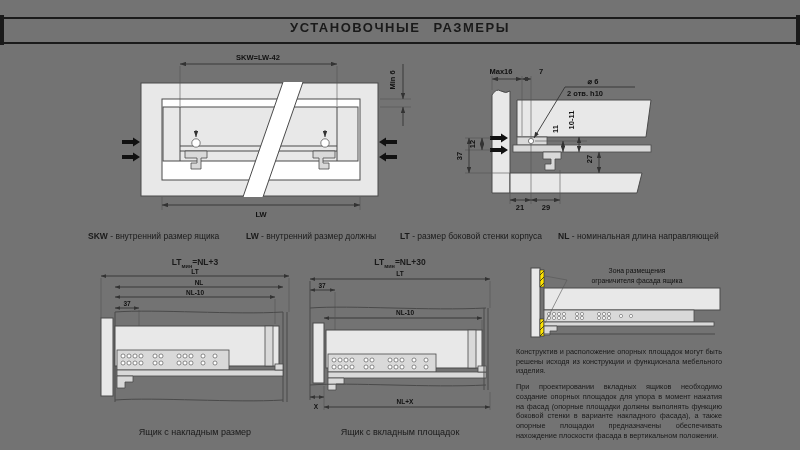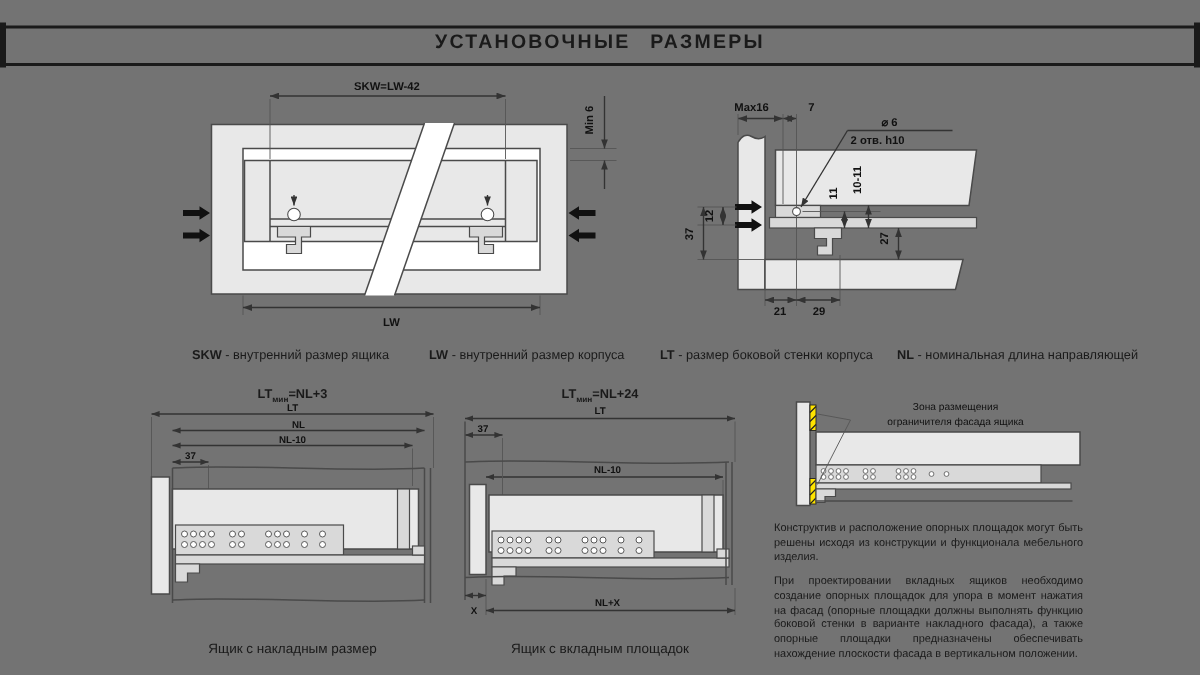--- a/index.html
+++ b/index.html
@@ -2,21 +2,21 @@
 <html><head>
 <meta charset="utf-8">
 <style>
   html,body{margin:0;padding:0;background:#fff;}
   #page{position:relative;width:800px;height:450px;background:#737373;overflow:hidden;
         font-family:"Liberation Sans", sans-serif;color:#1a1a1a;}
   .hrule{position:absolute;left:0;width:800px;height:2px;background:#1a1a1a;}
   .edge-mark{position:absolute;top:15px;width:4px;height:30px;background:#1a1a1a;}
   #page-title{position:absolute;left:0;top:20px;width:800px;text-align:center;
         font-size:13px;font-weight:bold;letter-spacing:1.5px;word-spacing:8px;}
-  .legend-item{position:absolute;top:231px;font-size:8.5px;white-space:nowrap;margin-left:40px;}
+  .legend-item{position:absolute;top:231px;font-size:8.5px;white-space:nowrap;}
   .legend-item b{font-weight:bold;}
   .draw-title{position:absolute;width:200px;text-align:center;font-size:8.5px;font-weight:bold;top:257px;}
   .draw-title sub{font-size:5.5px;}
   .caption{position:absolute;width:200px;text-align:center;font-size:9px;top:427px;}
   .notes{position:absolute;left:516px;top:347px;width:206px;font-size:7.3px;line-height:1.33;text-align:justify;}
   .notes p{margin:0 0 6px 0;}
   svg{position:absolute;overflow:visible;}
   .dim{stroke:#333;stroke-width:0.9;fill:none;}
   .ext{stroke:#555;stroke-width:0.6;fill:none;}
   .outl{stroke:#4a4a4a;stroke-width:1;fill:none;}
@@ -163,21 +163,21 @@
     <line class="ext" x1="105" y1="118" x2="105" y2="152"></line>
     <line class="dim" x1="55" y1="148" x2="76" y2="148" marker-start="url(#a2s)" marker-end="url(#a2e)"></line>
     <line class="dim" x1="76" y1="148" x2="105" y2="148" marker-start="url(#a2s)" marker-end="url(#a2e)"></line>
     <text class="dt" x="65" y="158" text-anchor="middle">21</text>
     <text class="dt" x="91" y="158" text-anchor="middle">29</text>
   </svg>
 
   <div class="legend-item" style="left:88px">
     <b>SKW</b><span> - внутренний размер ящика</span></div>
   <div class="legend-item" style="left:246px">
-    <b>LW</b><span> - внутренний размер корпуса</span></div>
+    <b>LW</b><span> - внутренний размер должны</span></div>
   <div class="legend-item" style="left:400px">
     <b>LT</b><span> - размер боковой стенки корпуса</span></div>
   <div class="legend-item" style="left:558px">
     <b>NL</b><span> - номинальная длина направляющей</span></div>
 
   <div class="draw-title" style="left:95px">
     <span>LT</span><sub>мин</sub><span>=NL+3</span>
   </div>
   <svg style="left:95px;top:266px" width="200" height="154" viewBox="0 0 200 154">
     <defs>
@@ -239,21 +239,21 @@
         <circle cx="108" cy="90" r="2"></circle>
           <circle cx="108" cy="97" r="2"></circle>
         <circle cx="120" cy="90" r="2"></circle>
           <circle cx="120" cy="97" r="2"></circle>
       </g>
     </g>
   </svg>
   <div class="caption" style="left:95px">Ящик с накладным размер</div>
 
   <div class="draw-title" style="left:300px">
-    <span>LT</span><sub>мин</sub><span>=NL+24</span>
+    <span>LT</span><sub>мин</sub><span>=NL+30</span>
   </div>
   <svg style="left:300px;top:268px" width="200" height="146" viewBox="0 0 200 146">
     <defs>
       <marker id="a4e" viewBox="0 0 8 6" refX="8" refY="3" markerWidth="6" markerHeight="4.5" orient="auto">
         <path d="M0,0L8,3L0,6Z" fill="#333"></path>
         </marker>
       <marker id="a4s" viewBox="0 0 8 6" refX="0" refY="3" markerWidth="6" markerHeight="4.5" orient="auto">
         <path d="M8,0L0,3L8,6Z" fill="#333"></path>
         </marker>
     </defs>

